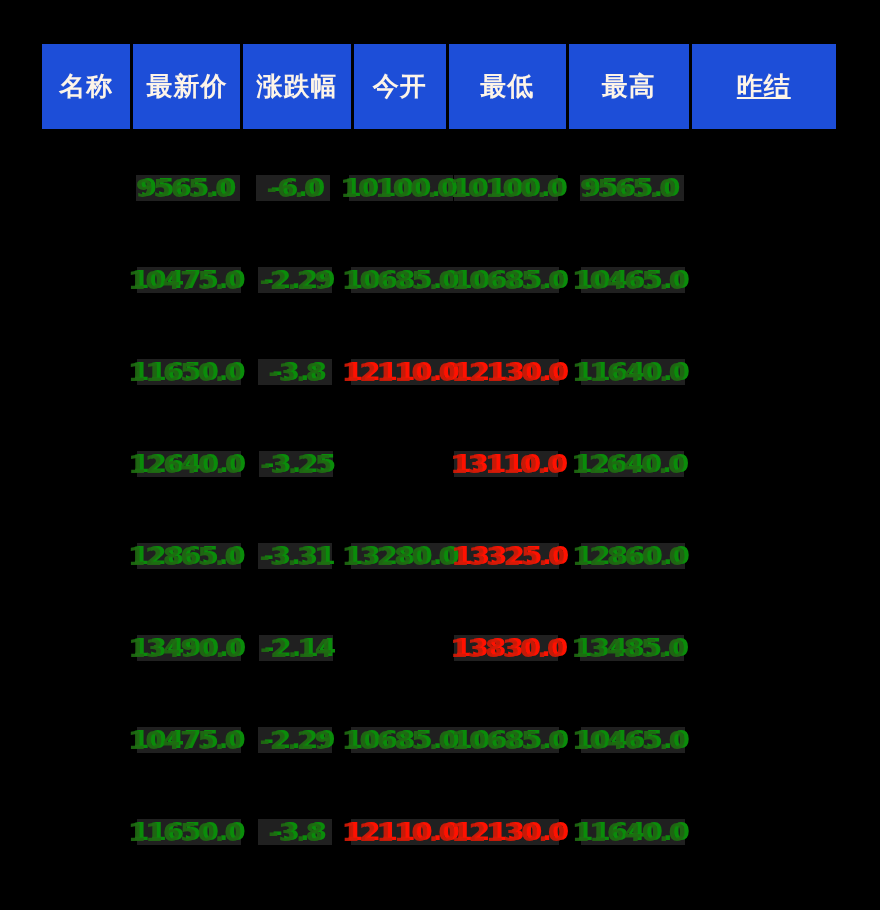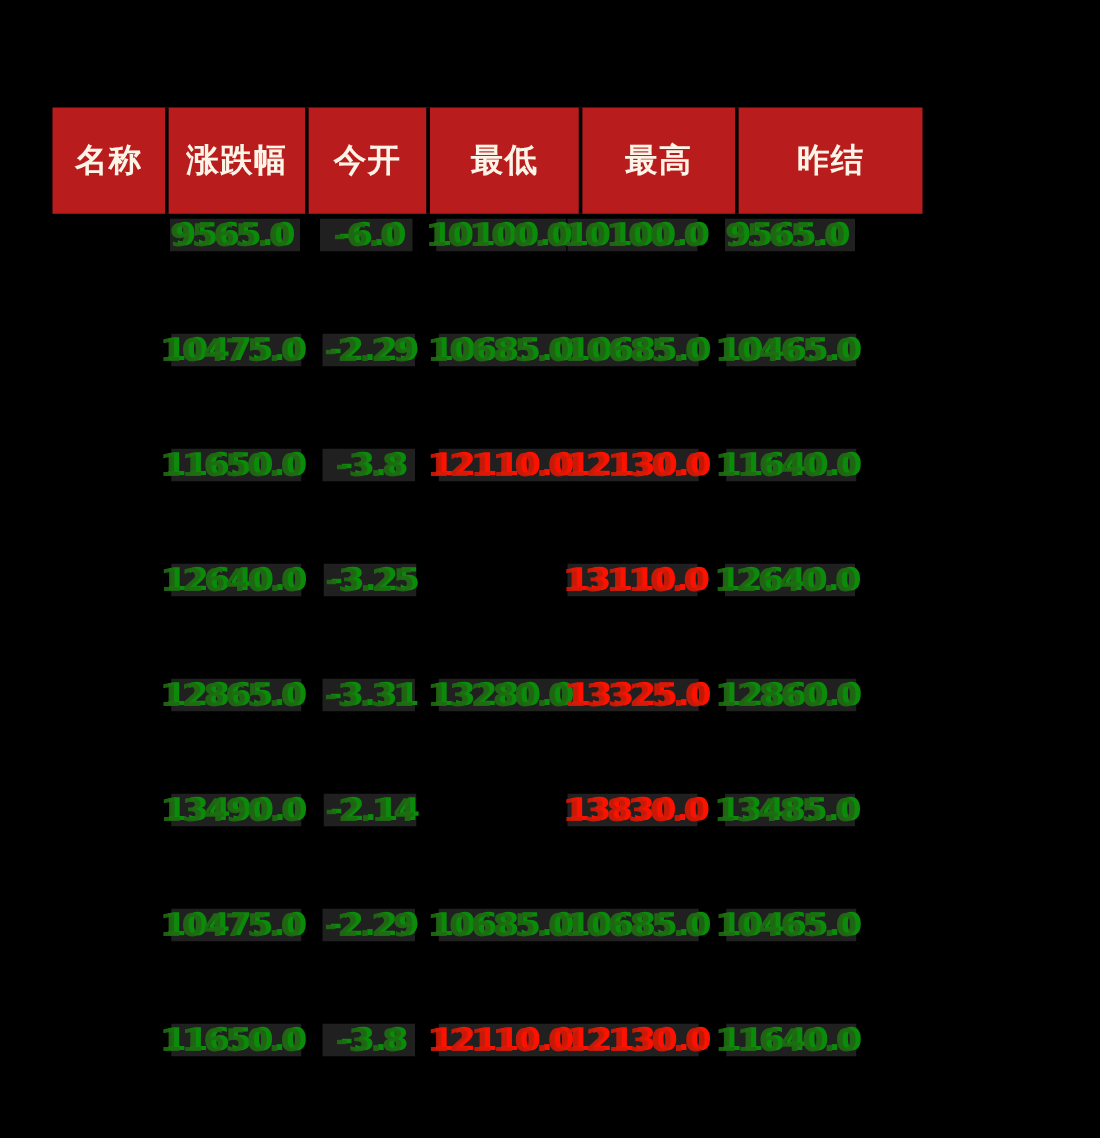--- a/index.html
+++ b/index.html
@@ -24,43 +24,42 @@
   
   #header-row {
     position: absolute;
     left: 42px;
     top: 44px;
     width: 794px;
     height: 85px;
     display: flex;
   }
   .head-cell {
-    background: #b91c1c;
+    background: #1d4ed8;
     color: #fdf4e8;
     font-family: "DejaVu Serif", "Liberation Serif", serif;
     font-weight: bold;
     font-size: 26px;
     letter-spacing: 1px;
     display: flex;
     align-items: center;
     justify-content: center;
     height: 85px;
     box-sizing: border-box;
     border-right: 3px solid #000000;
-    margin-top: 42px;
   }
   .head-cell:last-child { border-right: none; }
 
   .c0 { width: 93px; }
   .c1 { width: 112px; }
   .c2 { width: 112px; }
   .c3 { width: 97px; }
   .c4 { width: 125px; }
   .c5 { width: 122px; }
-  .c6 { width: 147px; }
+  .c6 { width: 147px; text-decoration: underline; }
 
   
   #body-rows {
     position: absolute;
     left: 42px;
     top: 142px;
     width: 794px;
   }
   .data-row {
     display: flex;
@@ -119,20 +118,21 @@
   .plate-sm::before { width: 74px; }
   .plate-off::before { left: 46%; }
 </style>
 </head>
 <body>
 
 <div id="quote-page">
 
   <div id="header-row">
     <div class="head-cell c0">名称</div>
+    <div class="head-cell c1">最新价</div>
     <div class="head-cell c2">涨跌幅</div>
     <div class="head-cell c3">今开</div>
     <div class="head-cell c5">最低</div>
     <div class="head-cell c4">最高</div>
     <div class="head-cell c6">昨结</div>
   </div>
 
   <div id="body-rows">
       <div class="data-row">
         <div class="cell c0"></div>

